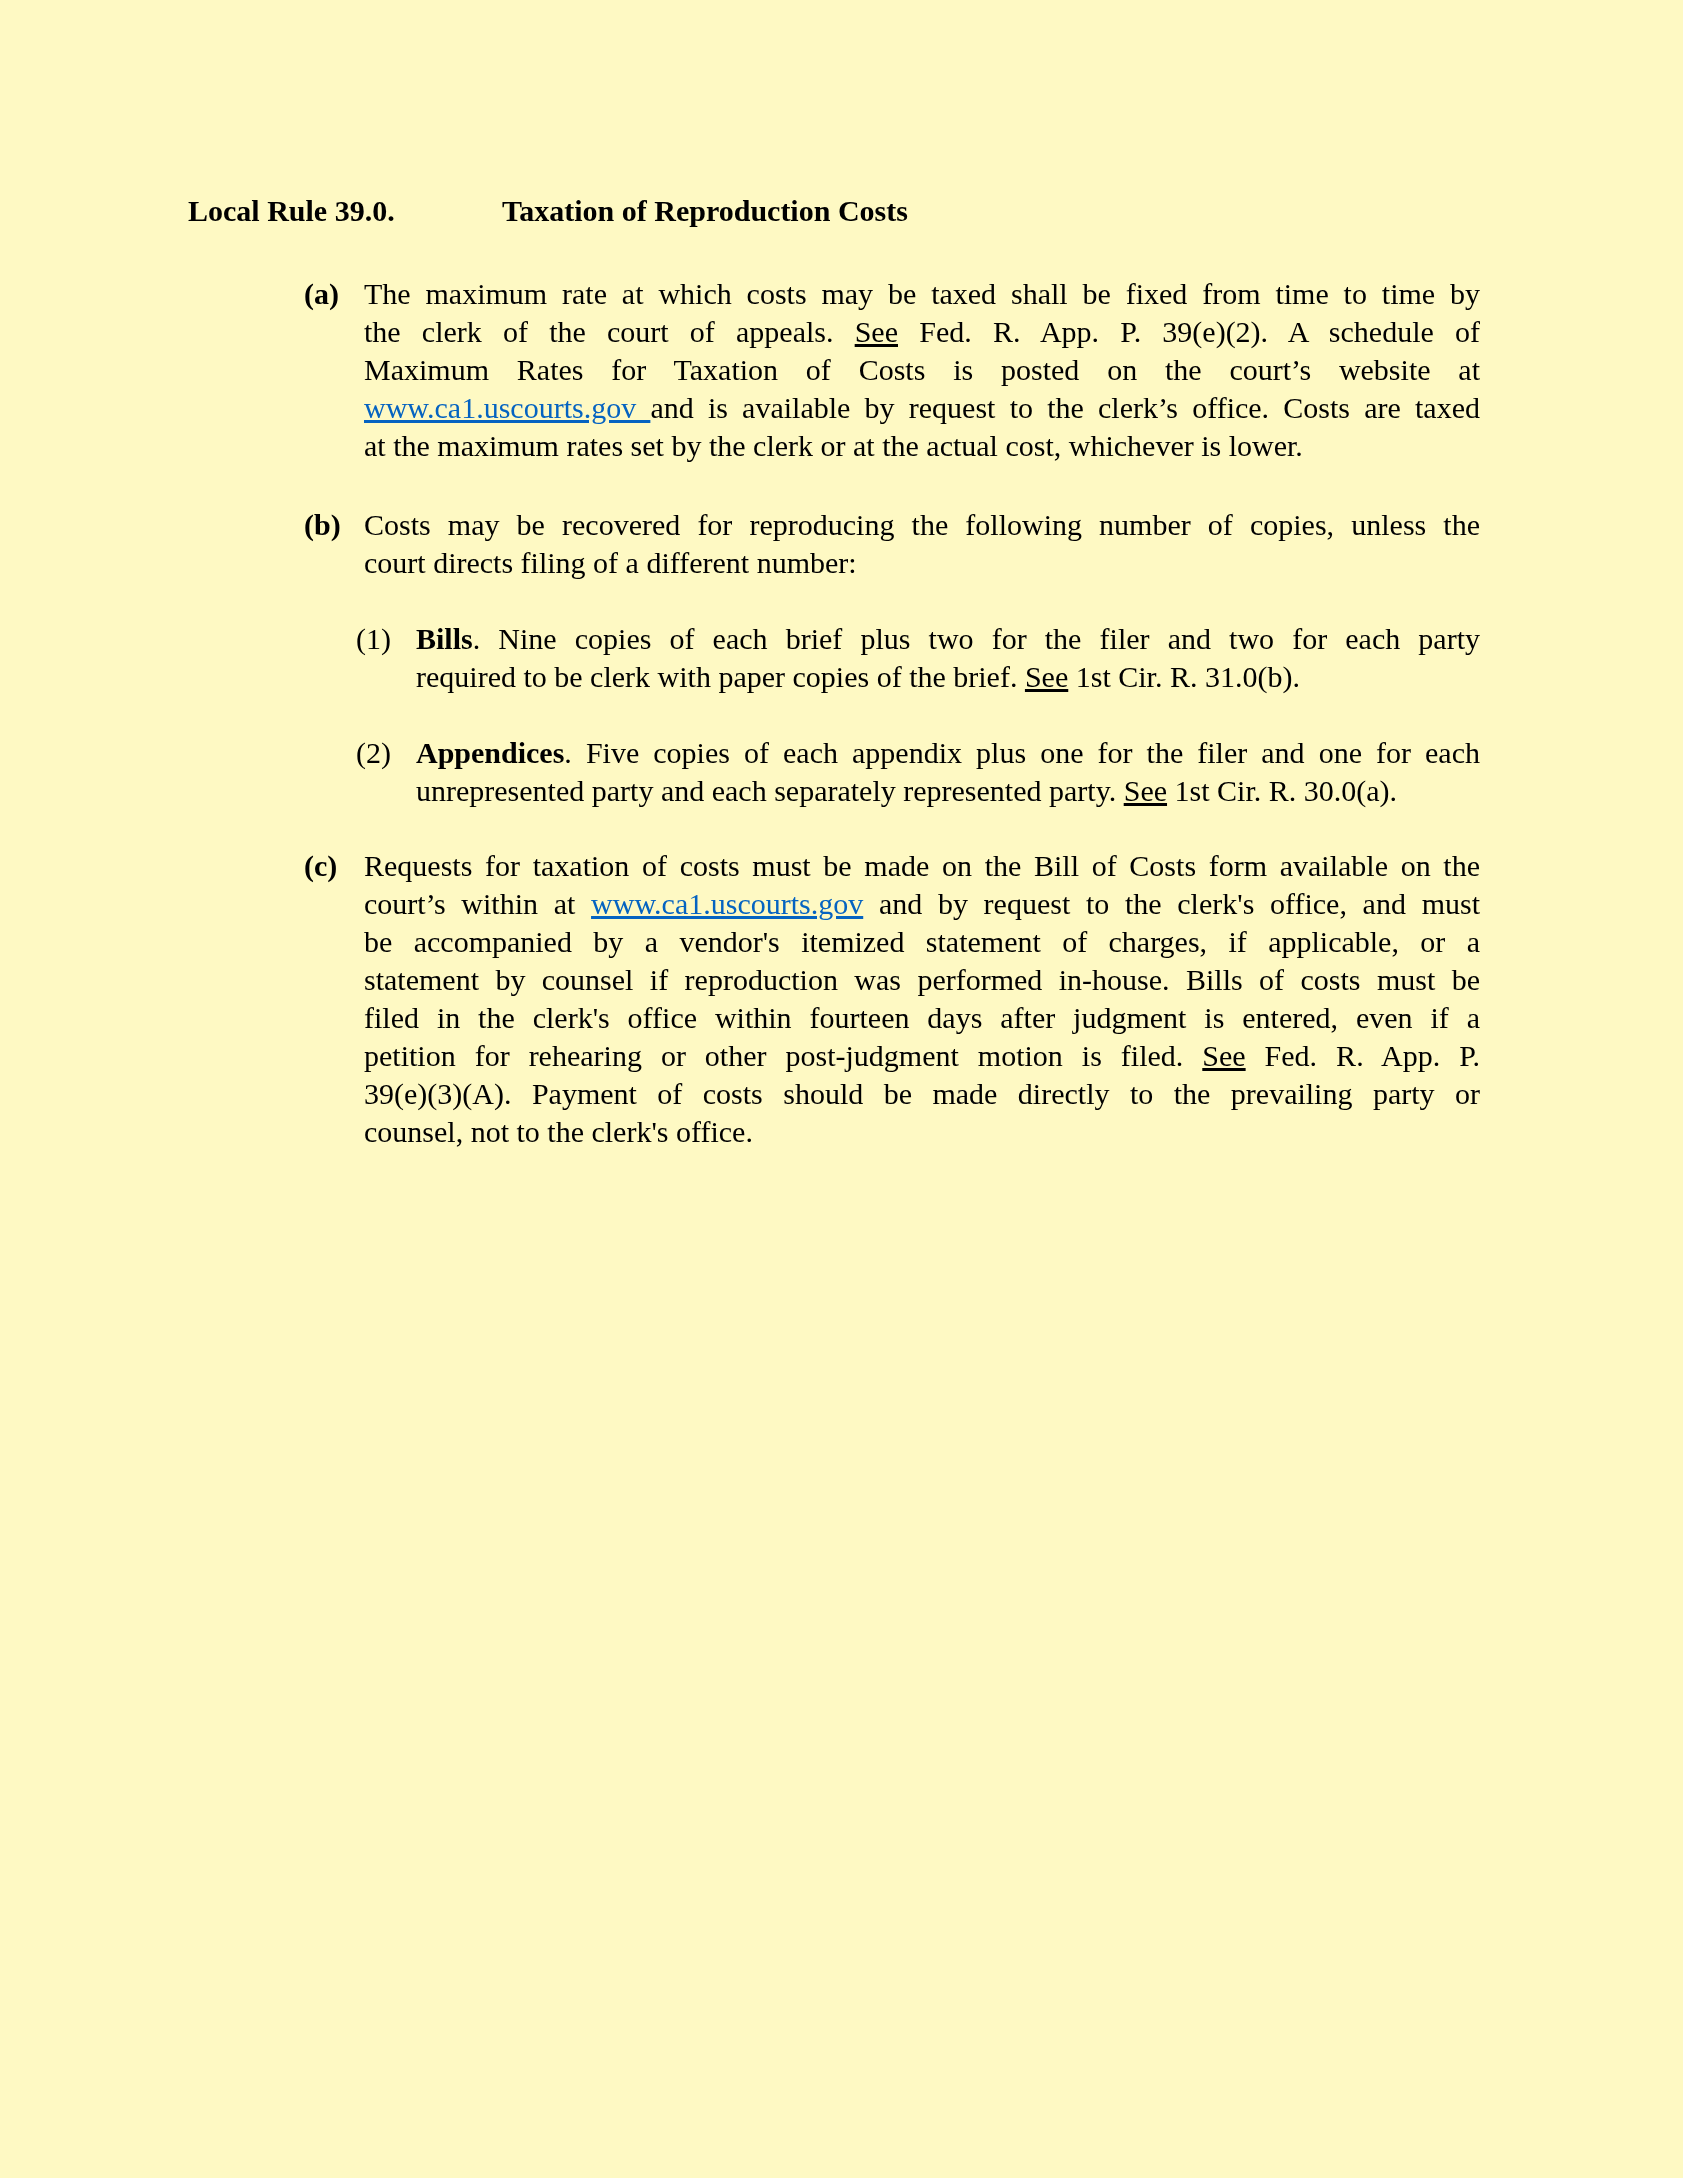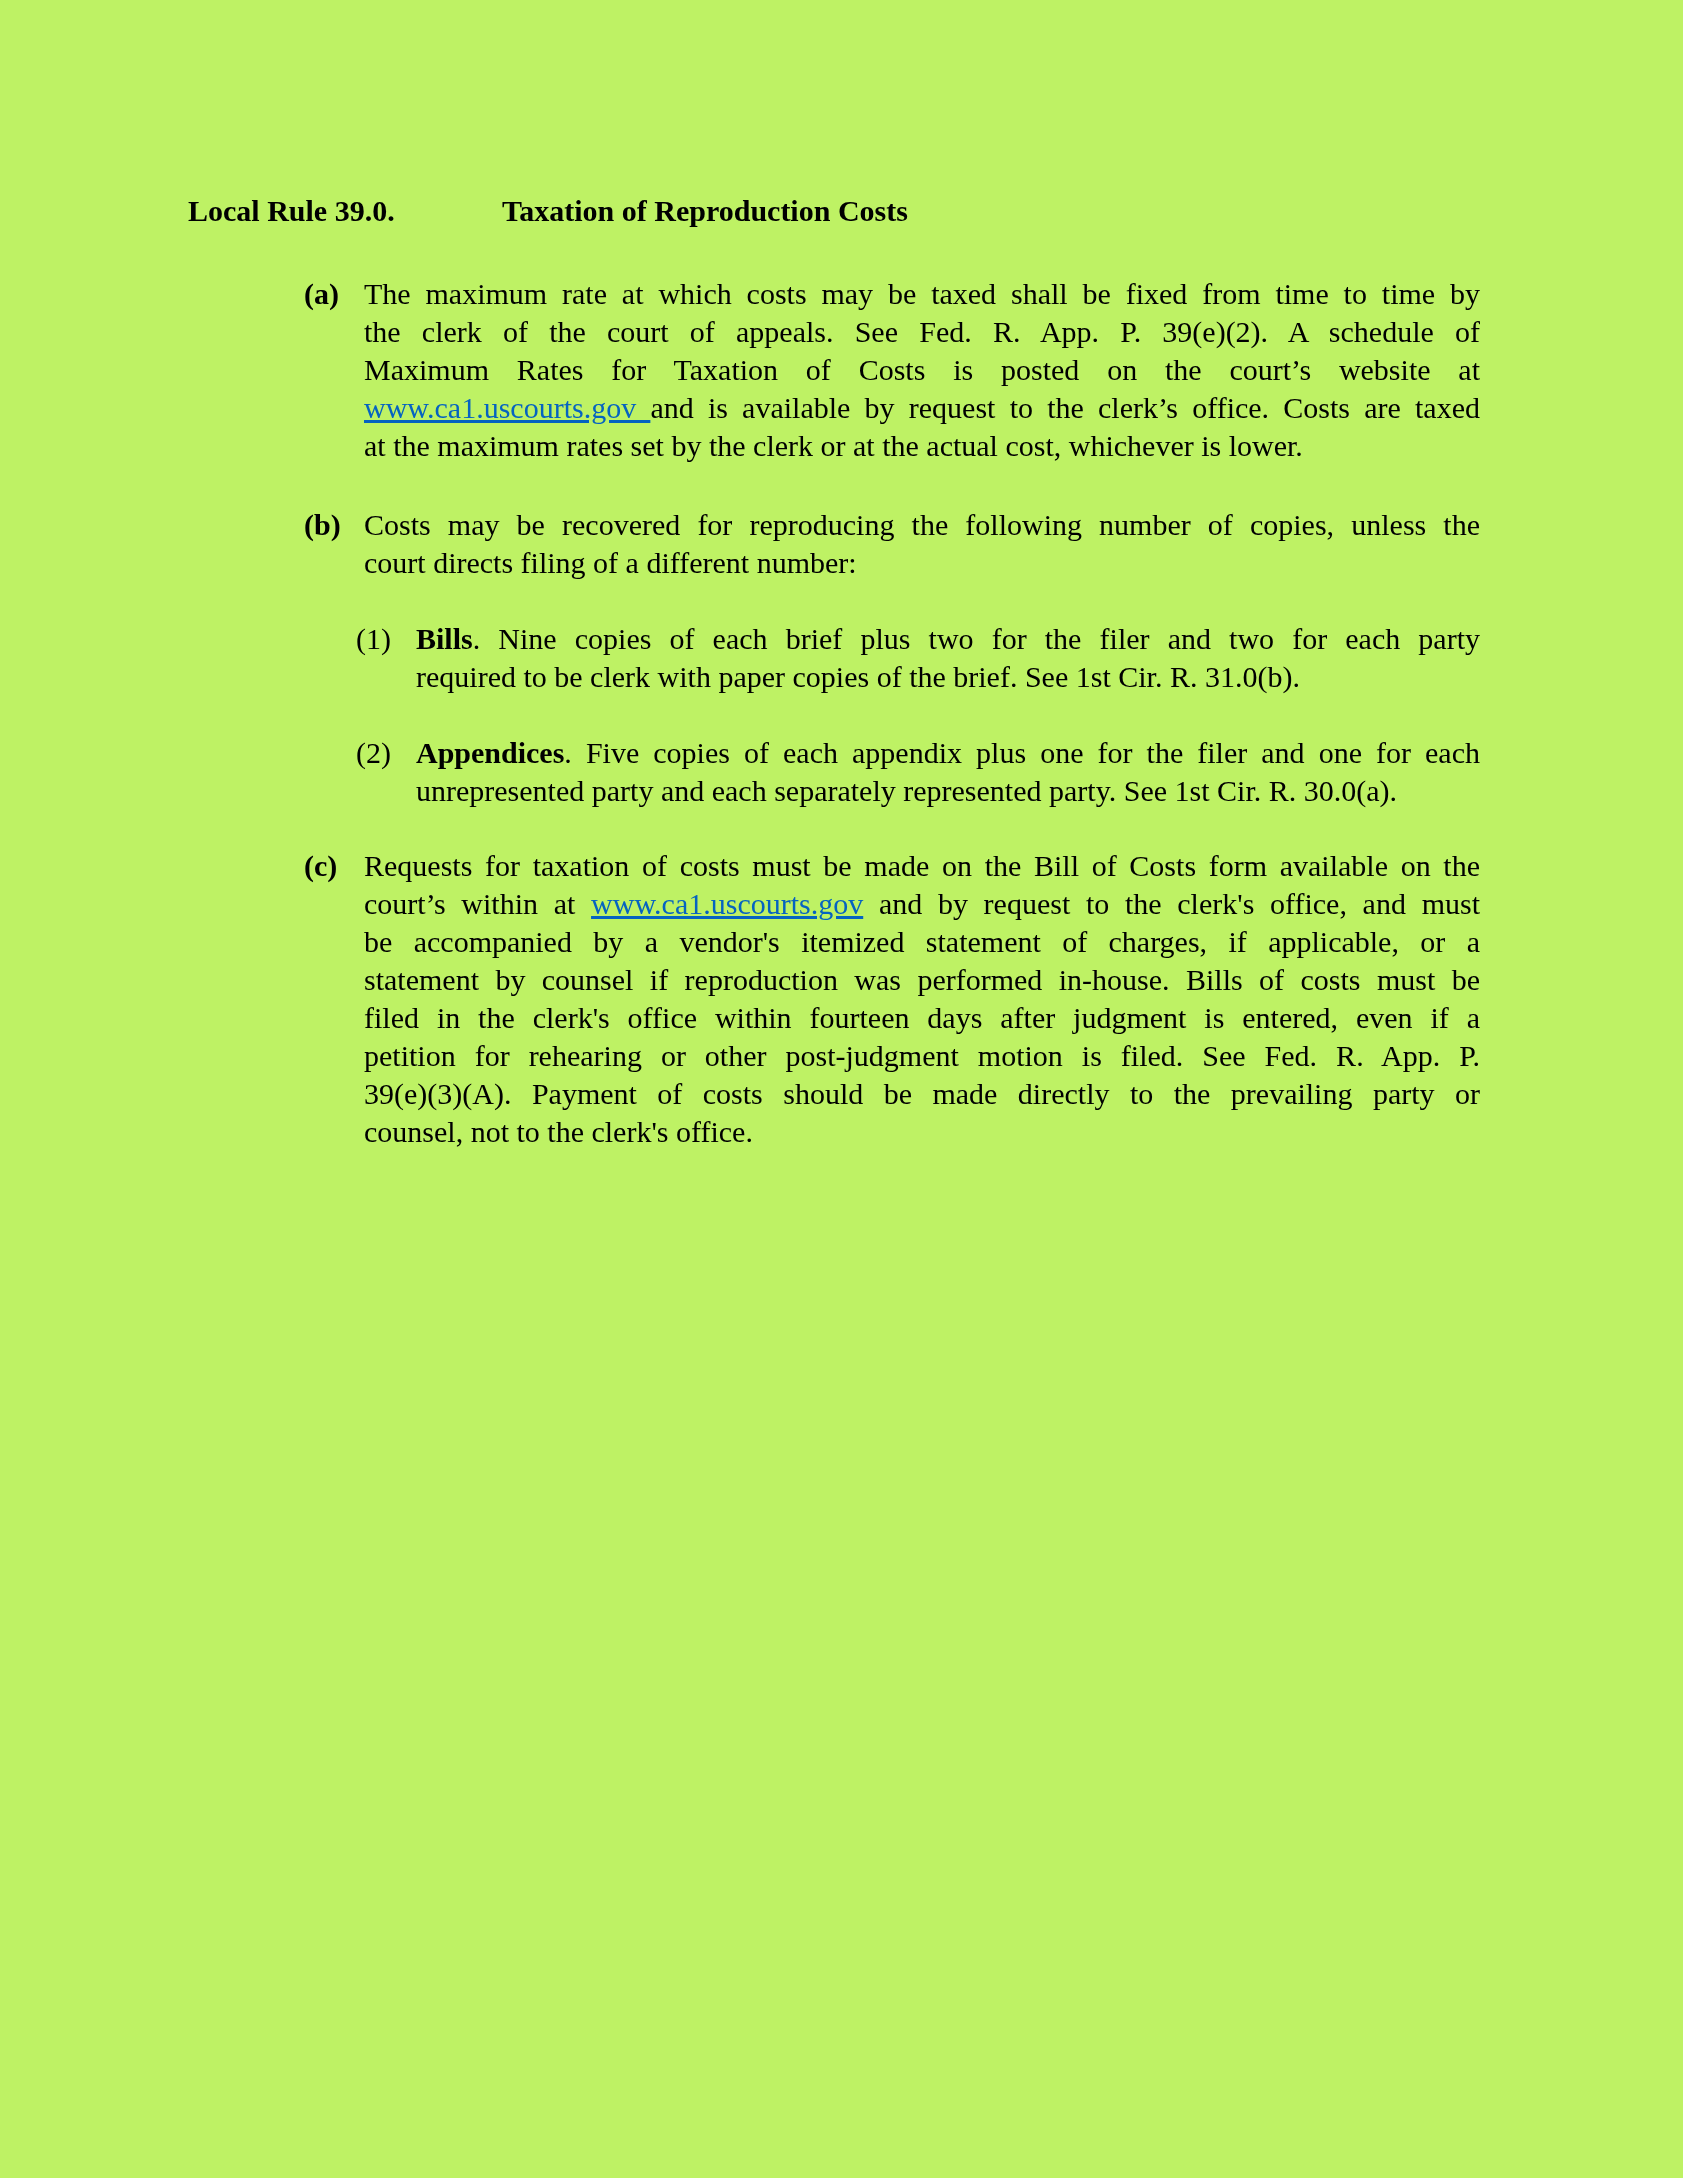--- a/index.html
+++ b/index.html
@@ -45,31 +45,31 @@
   .p-1 { top: 620px; left: 416px; width: 1064px; }
   .p-2 { top: 734px; left: 416px; width: 1064px; }
   .p-c { top: 847px; }
   .line {
     text-align: justify;
     text-align-last: justify;
     white-space: normal;
   }
   .line.last { text-align-last: left; }
   .b { font-weight: 700; }
-  .u { }
+  .u { text-decoration: underline; }
   a.link {
     color: var(--link-color, #0563c1);
     text-decoration: underline;
     cursor: pointer;
   }
 </style>
 </head>
 <body>
 
-<div class="page" style="background: #bef264; color: rgb(0, 0, 0);">
+<div class="page" style="background: #fef9c3; color: rgb(0, 0, 0);">
 
   <div class="doc-title">
     <span class="rule-no">Local Rule 39.0.</span><span>Taxation of Reproduction Costs</span>
   </div>
 
   <div class="para level1 p-a">
     <span class="marker">(a)</span>
     <div class="para-body">
         <div class="line"><span>The maximum rate at which costs may be taxed shall be fixed from time to time by</span></div>
         <div class="line"><span>the clerk of the court of appeals. </span><span class="u">See</span><span> Fed. R. App. P. 39(e)(2). A schedule of</span></div>

